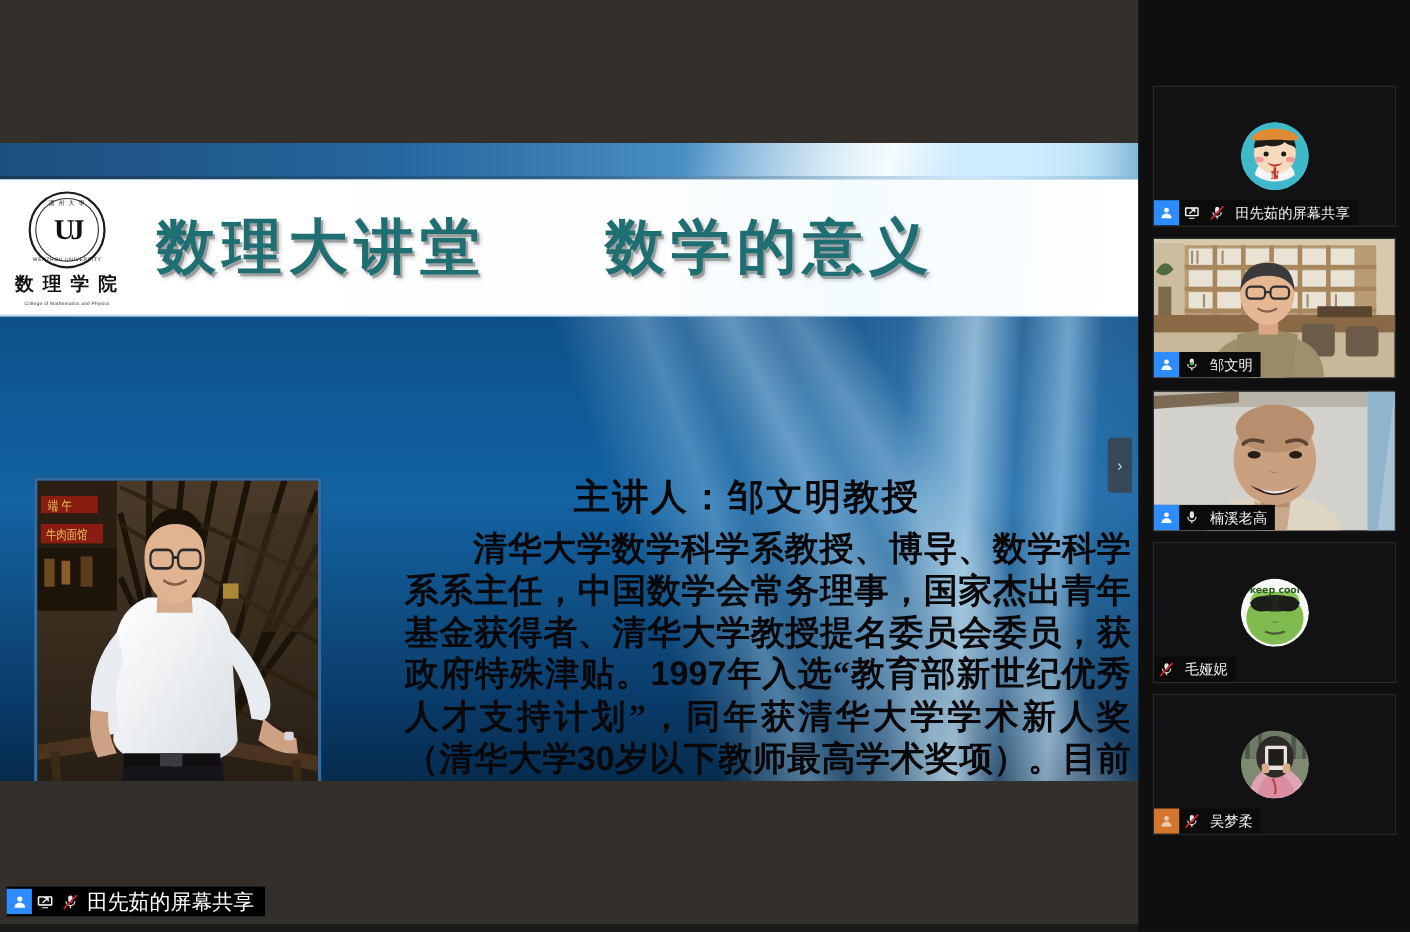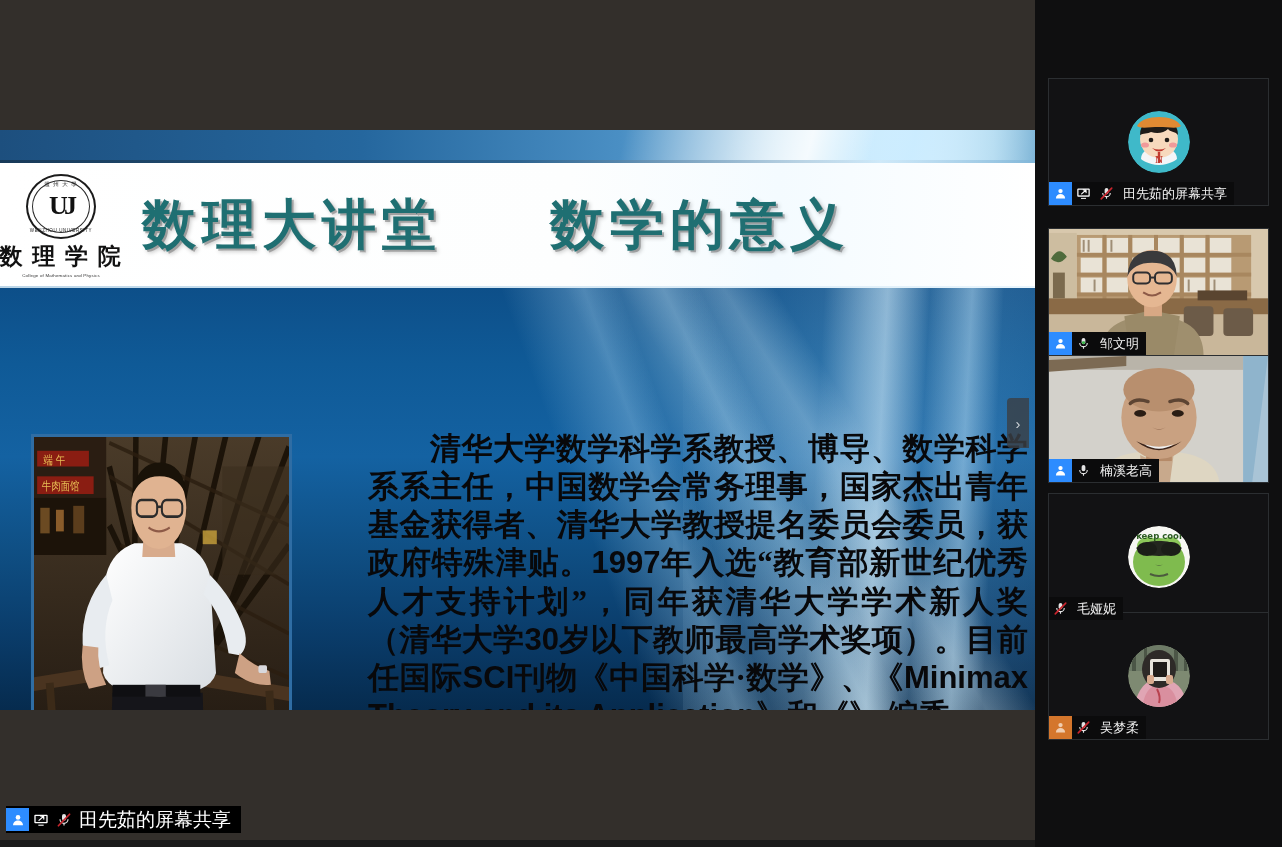--- a/index.html
+++ b/index.html
@@ -129,21 +129,21 @@
   }
   .logo-ring-bottom {
     position: absolute;
     bottom: 4px; left: 0; right: 0;
     text-align: center;
     font-size: 4.5px;
     color: #222;
     letter-spacing: .6px;
   }
   .logo-cn {
-    font-size: 23px;
+    font-size: 17px;
     font-weight: bold;
     color: #111;
     letter-spacing: 2px;
     margin-top: 2px;
     font-family: "Liberation Serif", serif;
     white-space: nowrap;
   }
   .logo-en {
     font-size: 4.4px;
     color: #333;
@@ -434,20 +434,21 @@
                 <line x1="157" y1="71" x2="163" y2="71"></line>
               </g>
               <path d="M146 92 Q159 100 173 92" stroke="#8d5a47" stroke-width="2.4" fill="none"></path>
 
               <rect x="286" y="232" width="11" height="8" rx="2" fill="#d8d8dc"></rect>
             </g>
           </svg>
         </div>
 
         <div class="slide-text">
+          <div class="speaker-line">主讲人：邹文明教授</div>
           <div class="bio" id="bio">清华大学数学科学系教授、博导、数学科学系系主任，中国数学会常务理事，国家杰出青年基金获得者、清华大学教授提名委员会委员，获政府特殊津贴。<b class="lat">1997</b>年入选“教育部新世纪优秀人才支持计划”，同年获清华大学学术新人奖（清华大学<b class="lat">30</b>岁以下教师最高学术奖项）。目前任国际<b class="lat">SCI</b>刊物《中国科学·数学》、《<b class="lat">Minimax Theory and its Application</b>》和《》 编委。</div>
         </div>
       </div>
     </div>
 
     <div id="share-name-tag">
       <span class="ic ic-person">
         <svg width="14" height="14" viewBox="0 0 24 24" fill="#fff">
             <circle cx="12" cy="7.5" r="4"></circle>
             <path d="M3.5 21c0-5 4-8 8.5-8s8.5 3 8.5 8z"></path>
@@ -516,21 +517,21 @@
             <rect x="9" y="3" width="6" height="10" rx="3" fill="#e3e3e3"></rect>
             <path d="M6 11a6 6 0 0 0 12 0" stroke="#e3e3e3" stroke-width="1.8" fill="none"></path>
             <path d="M12 17v3.4" stroke="#e3e3e3" stroke-width="1.8"></path>
             <path d="M3.6 20.6 L20.4 3.4" stroke="#c9252d" stroke-width="2.6" stroke-linecap="round"></path>
           </svg>
         </span>
         <span class="nm">田先茹的屏幕共享</span>
       </div>
     </div>
 
-    <div class="tile" style="top:228px">
+    <div class="tile" style="top:216px">
       <div class="tile-media">
         <svg class="fill" viewBox="0 0 221 128" preserveAspectRatio="xMidYMid slice">
           <rect width="221" height="128" fill="#c9b79a"></rect>
           <rect x="0" y="0" width="221" height="70" fill="#d8c8ad"></rect>
 
           <g>
             <rect x="28" y="6" width="176" height="66" fill="#b89a73"></rect>
             <g fill="#e9e3d6">
               <rect x="32" y="9" width="22" height="16"></rect>
                 <rect x="58" y="9" width="22" height="16"></rect>
@@ -684,21 +685,21 @@
           <svg width="15" height="15" viewBox="0 0 24 24">
             <rect x="9" y="3" width="6" height="10" rx="3" fill="#e3e3e3"></rect>
             <path d="M6 11a6 6 0 0 0 12 0" stroke="#e3e3e3" stroke-width="1.8" fill="none"></path>
             <path d="M12 17v3.4" stroke="#e3e3e3" stroke-width="1.8"></path>
           </svg>
         </span>
         <span class="nm">楠溪老高</span>
       </div>
     </div>
 
-    <div class="tile" style="top:612px">
+    <div class="tile" style="top:631px">
       <div class="tile-media" style="background:#121214">
         <div class="avatar">
           <svg viewBox="0 0 62 62" width="62" height="62">
             <defs>
                 <clipPath id="cc5">
                   <circle cx="31" cy="31" r="31"></circle>
                 </clipPath>
               </defs>
             <g clip-path="url(#cc5)">
               <rect width="62" height="62" fill="#7e8a72"></rect>

